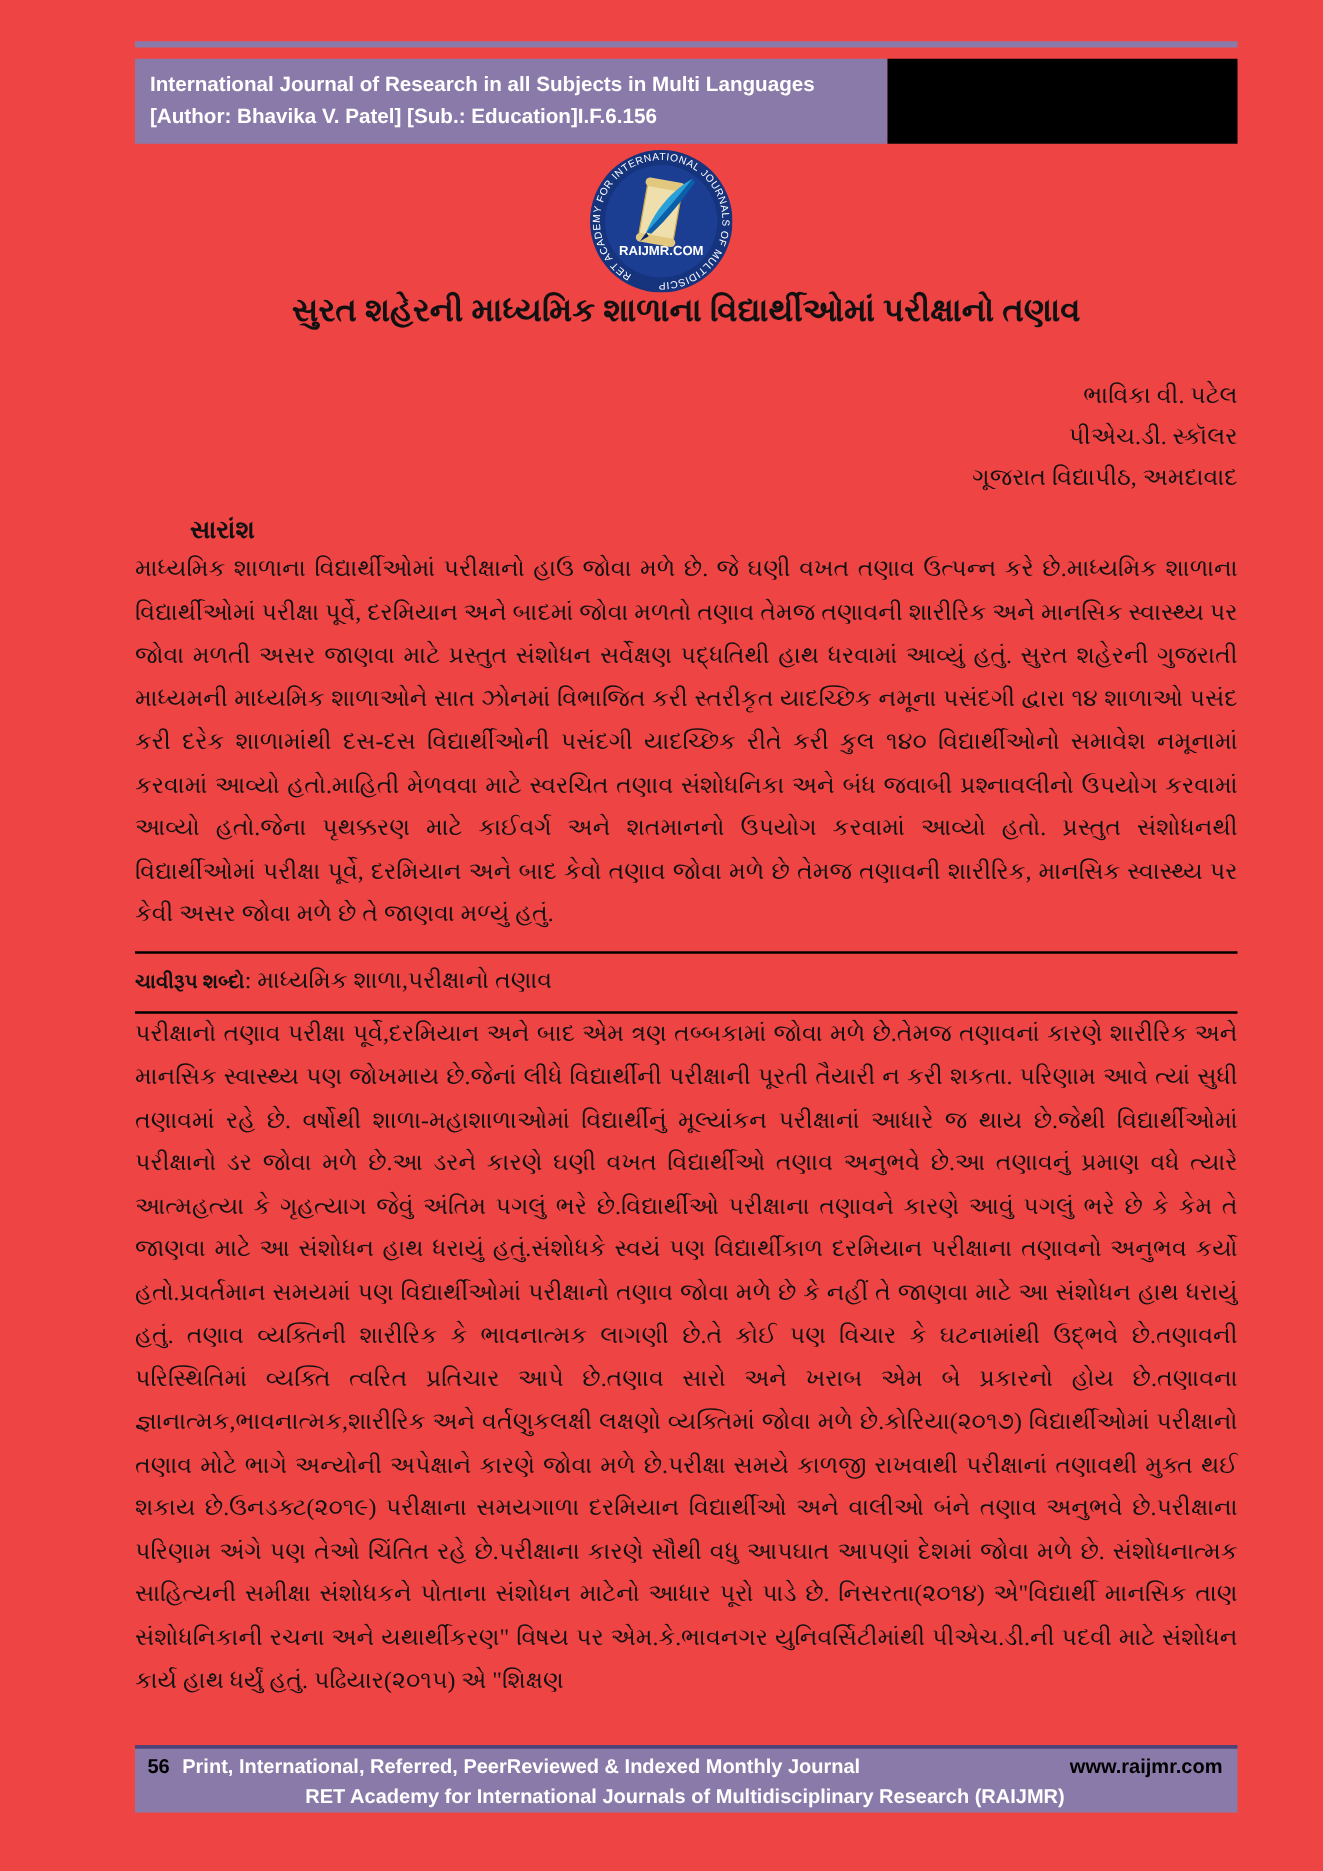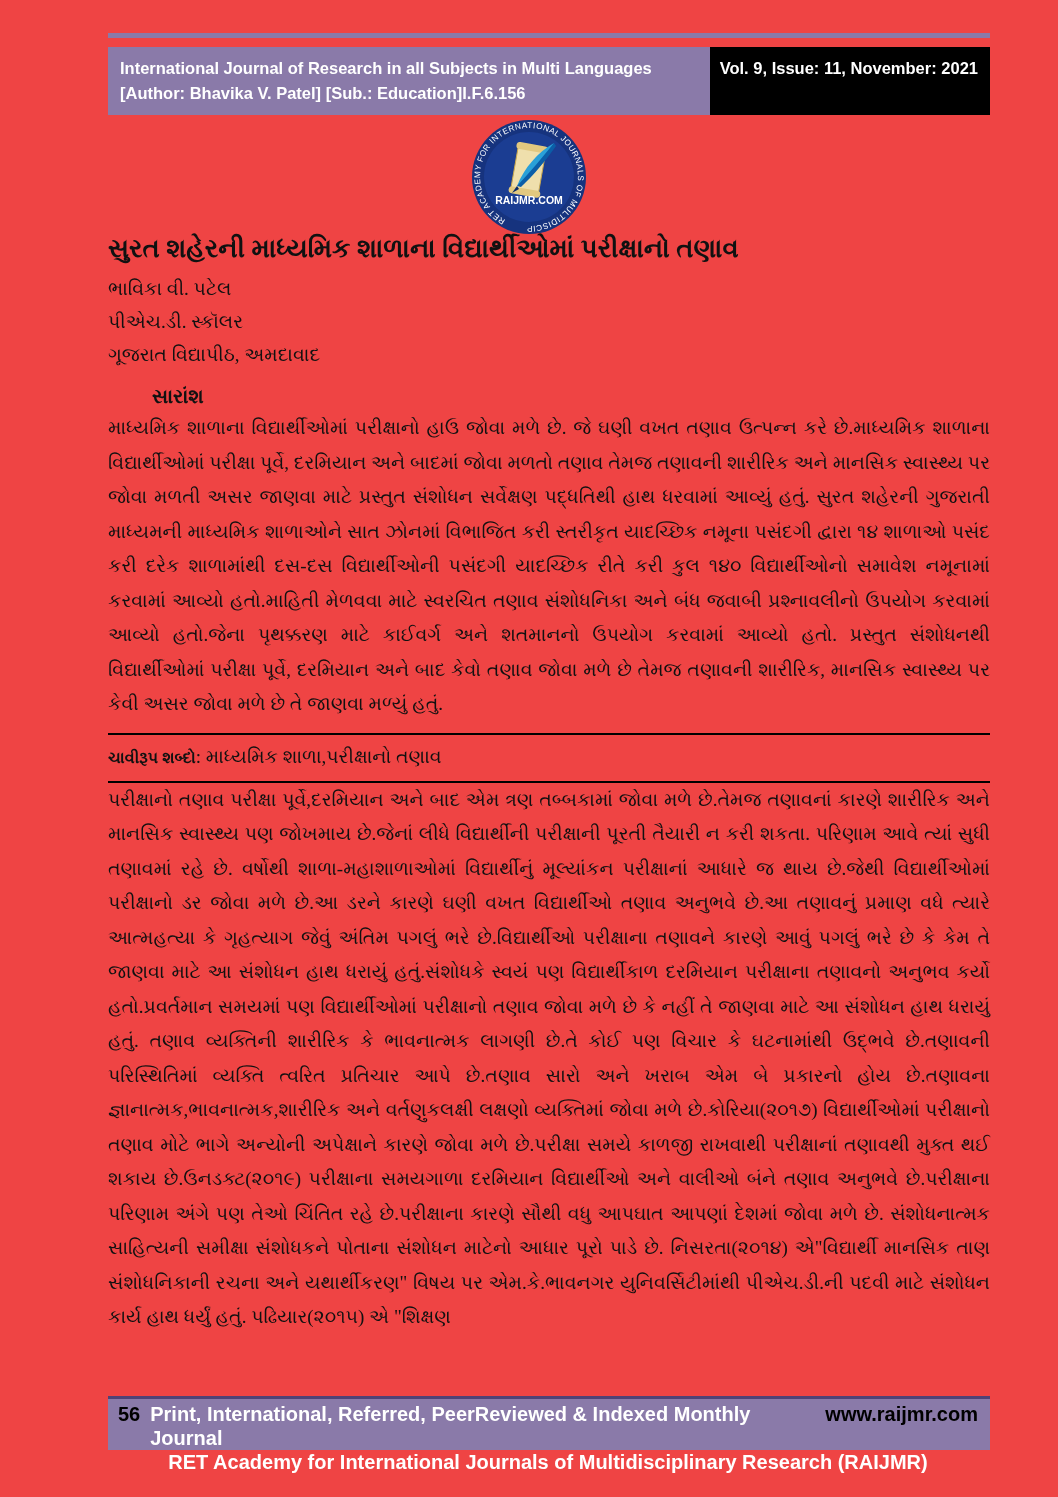--- a/index.html
+++ b/index.html
@@ -33,45 +33,45 @@
     text-align:right; padding:9px 12px 0 0;
   }
   .logo-wrap {
     position:absolute; top:120px; left:50%; transform:translateX(-50%);
     width:114px; height:114px;
   }
   .content {
     position:absolute; top:230px; left:108px; width:882px;
   }
   .article-title {
-    text-align:left; font-weight:bold; font-size:26px; line-height:38px;
+    text-align:center; font-weight:bold; font-size:26px; line-height:38px;
   }
   .author-block {
-    text-align:left; font-size:19px; line-height:33px; margin-top:4px;
+    text-align:right; font-size:19px; line-height:33px; margin-top:32px;
   }
   .abstract-heading, .section-heading {
     font-weight:bold; font-size:20px; line-height:30px;
   }
   .abstract-heading { margin-top:10px;margin-left:44px; }
   .body-text {
     font-size:19px; line-height:34.5px; text-align:justify;
   }
   .rule {
     border:none; border-top:2px solid #000; margin-top:11px;
   }
   .keywords-line {
     font-size:19px; line-height:34px; padding:5px 0 4px 0;
   }
   .keywords-line b { font-size:16px; }
   .section-heading { margin-top:14px; margin-bottom:4px; }
   .footer-band {
     position:absolute; top:1396px; left:108px; width:882px; height:54px;
     background:#8a7aa9; border-top:3px solid #4f4276;
     font-family:"Liberation Sans","DejaVu Sans",sans-serif;
-    font-weight:bold; font-size:20px; color:#ffffff;
+    font-weight:bold; font-size:16px; color:#ffffff;
     padding:3px 12px 0 10px;
   }
   .footer-row1 { display:flex; align-items:baseline; line-height:24px; }
   .footer-pageno { color:#000000; margin-right:10px; }
   .footer-left-text { flex:1; }
   .footer-site { color:#000000; }
   .footer-row2 { text-align:center; line-height:24px; }
 </style>
 </head>
 <body>
@@ -79,21 +79,20 @@
 <div class="page">
 
   <div class="topbar"></div>
 
   <div class="header-band">
     <div class="header-left">
       <div>International Journal of Research in all Subjects in Multi Languages</div>
       <div>[Author:  Bhavika V. Patel] [Sub.: Education]I.F.6.156</div>
     </div>
     <div class="header-right">
-      <div>Vol. 9, Issue: 11, November: 2021</div>
     </div>
   </div>
 
   <div class="logo-wrap">
     <svg width="114" height="114" viewBox="0 0 114 114">
       <circle cx="57" cy="57" r="57" fill="#16337e"></circle>
       <circle cx="57" cy="57" r="45" fill="#1b3d92"></circle>
       <defs>
         <path id="ringpath" d="M 57,106 A 49,49 0 1 1 57.001,106"></path>
       </defs>

